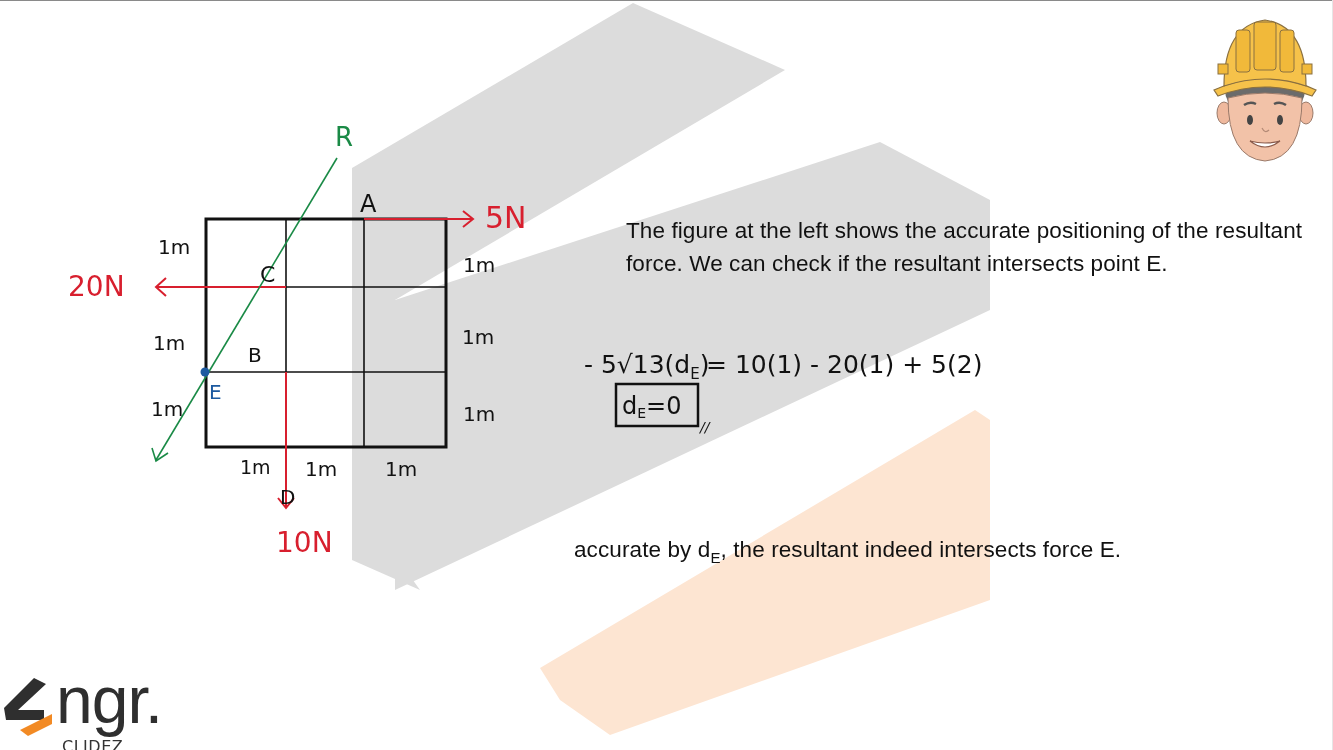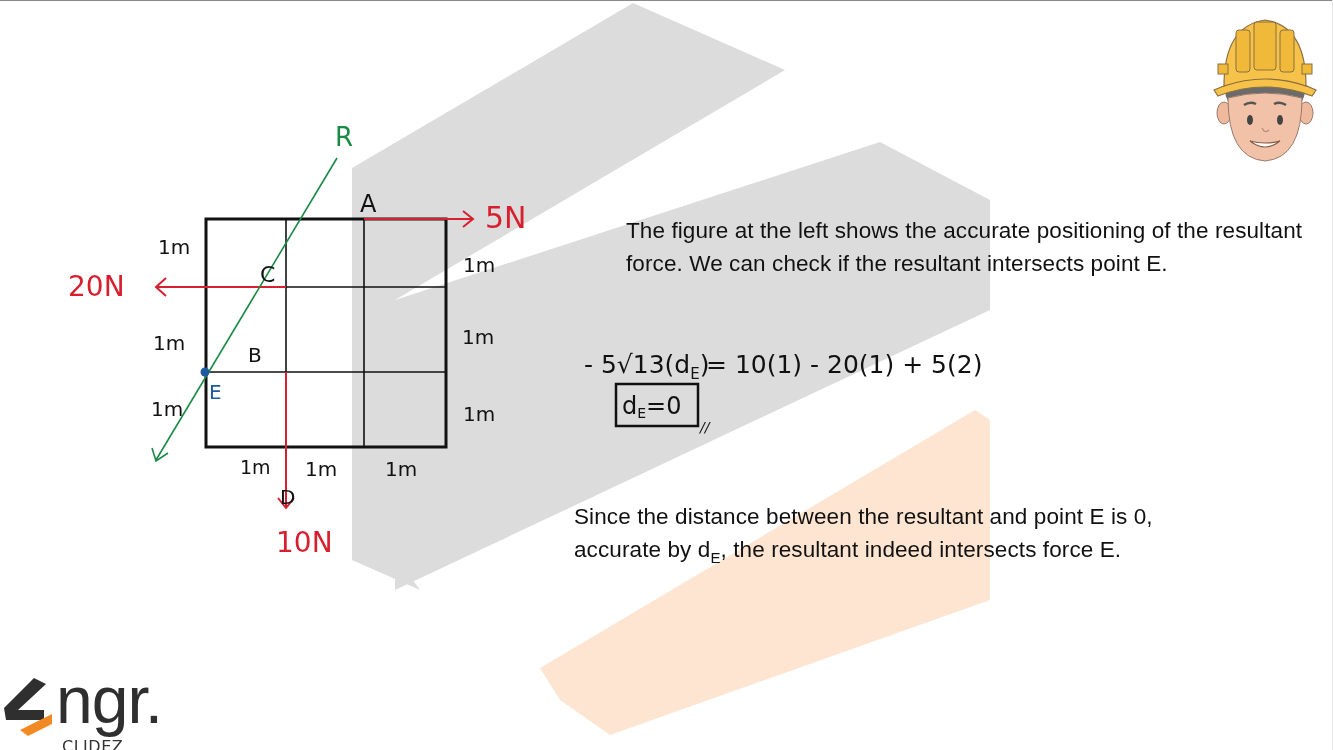--- a/index.html
+++ b/index.html
@@ -158,21 +158,21 @@
   <text class="hand" x="706" y="373" font-size="25" fill="#111">= 10(1) - 20(1) + 5(2)</text>
 
   <rect x="616" y="384" width="82" height="42" fill="none" stroke="#111" stroke-width="2.5"></rect>
   <text class="hand" x="622" y="414" font-size="24" fill="#111">
     <tspan>d</tspan><tspan font-size="14" dy="4">E</tspan><tspan dy="-4">=0</tspan>
   </text>
   <text class="hand" x="700" y="432" font-size="14" fill="#111" font-style="italic">//</text>
 </svg>
 
 <div id="para2" class="body-text">
-  <span>Since the distance between the resultant and point E is 0,</span><br>
+  <br>
   <span>accurate by d</span><span class="sub">E</span><span>, the resultant indeed intersects force E.</span>
 </div>
 
 <svg class="mascot" viewBox="0 0 106 158">
 
   <ellipse cx="53" cy="82" rx="40" ry="30" fill="#6b6b6b"></ellipse>
 
   <ellipse cx="12" cy="105" rx="7" ry="11" fill="#efb99e" stroke="#9a7a6a" stroke-width="1"></ellipse>
   <ellipse cx="94" cy="105" rx="7" ry="11" fill="#efb99e" stroke="#9a7a6a" stroke-width="1"></ellipse>
 

